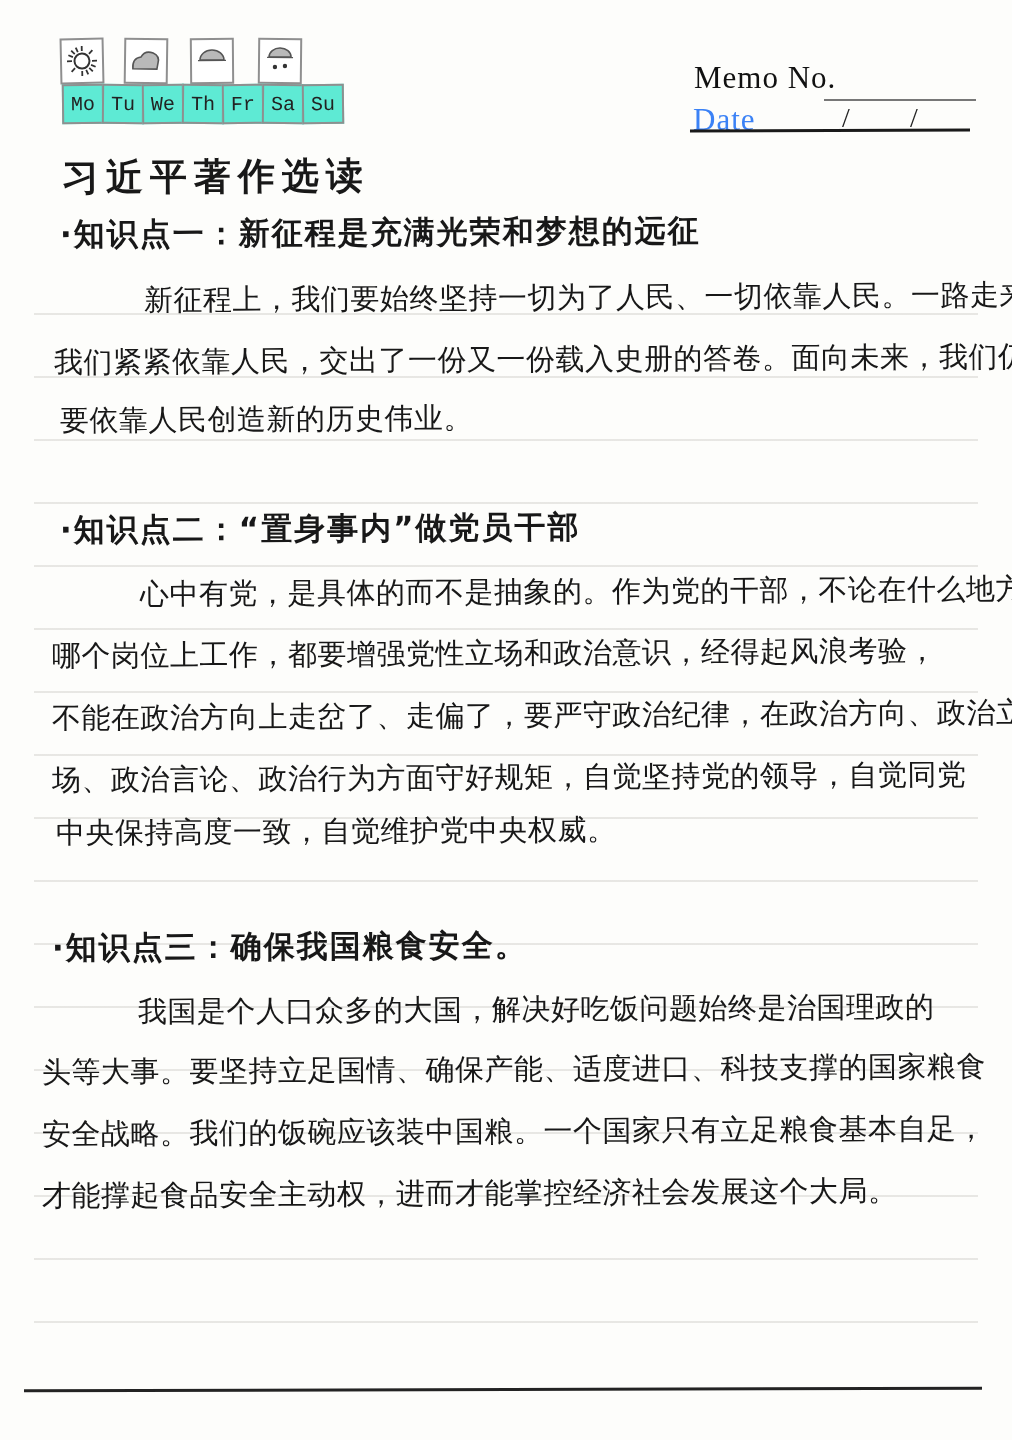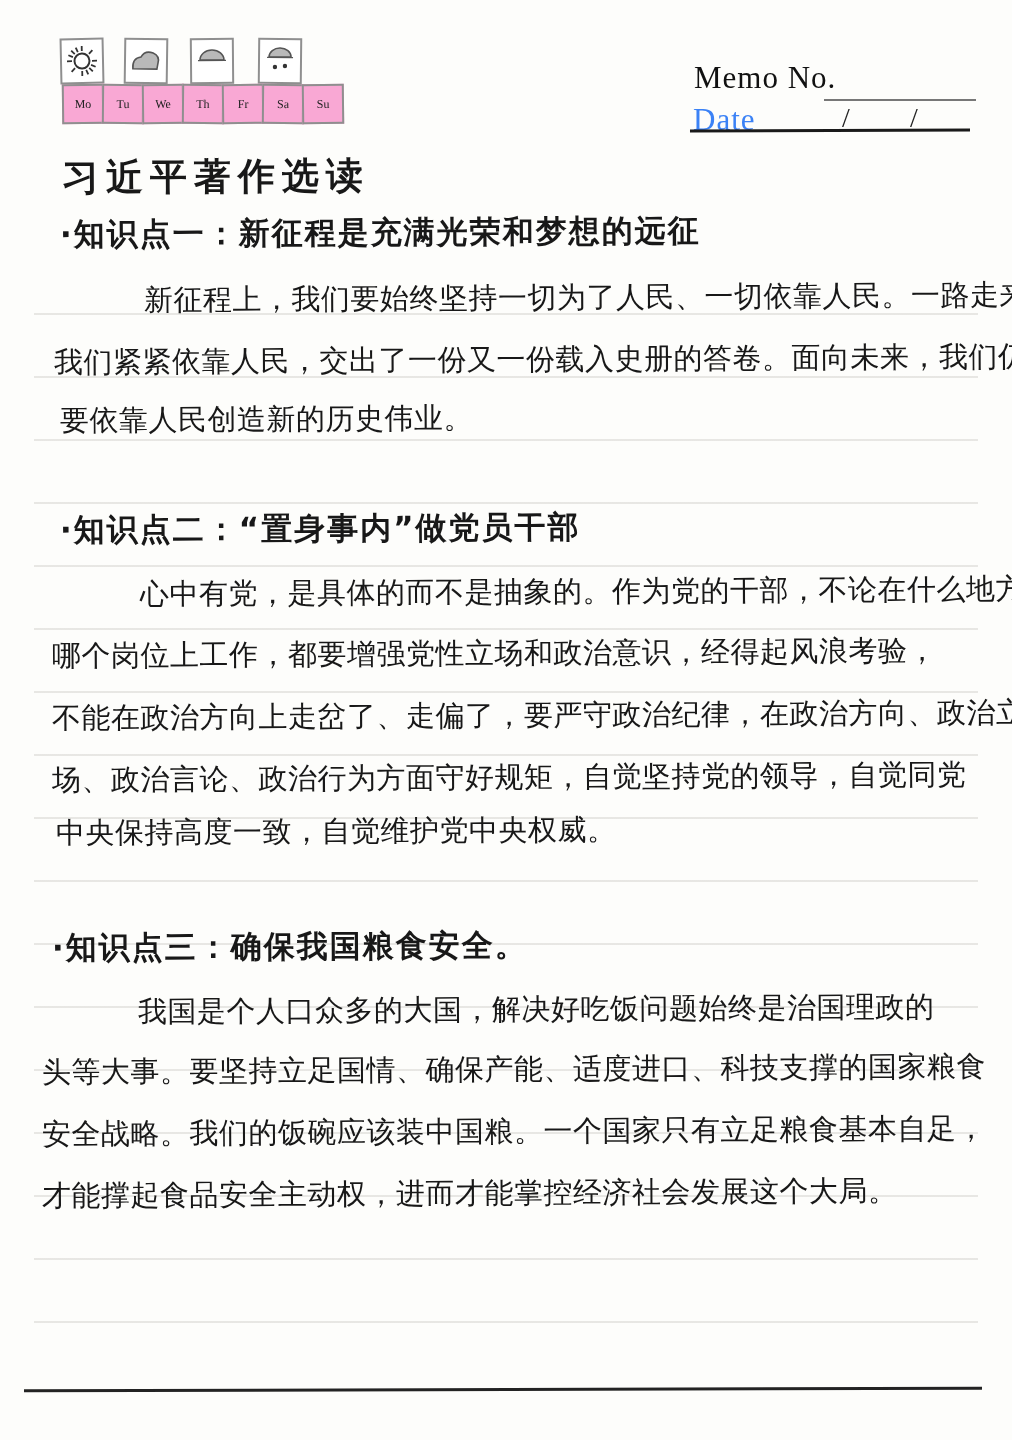--- a/index.html
+++ b/index.html
@@ -17,23 +17,23 @@
     width:40px;height:42px;border:2px solid #8f8f8f;background:#fff;
     display:flex;align-items:center;justify-content:center;
   }
   .wbox:nth-child(1){transform:rotate(-1.2deg);}
   .wbox:nth-child(2){transform:rotate(0.8deg);margin-left:7px;}
   .wbox:nth-child(3){transform:rotate(-0.5deg);margin-left:9px;}
   .wbox:nth-child(4){transform:rotate(0.6deg);margin-left:11px;}
 
   .day-row{position:absolute;top:84px;left:64px;display:flex;}
   .dbox{
-    width:38px;height:36px;border:2px solid #8f8f8f;background:#f9a8d4;
+    width:38px;height:36px;border:2px solid #8f8f8f;background:#5eead4;
     margin-left:-2px;display:flex;align-items:center;justify-content:center;
-    font-size:12px;color:#222;font-family:Liberation Serif, serif;
+    font-size:20px;color:#222;font-family:Liberation Mono, monospace;
   }
   .dbox:nth-child(odd){transform:rotate(-0.7deg);}
   .dbox:nth-child(even){transform:rotate(0.5deg);}
 
   .memo-no{
     position:absolute;top:60px;left:694px;
     font-family:Liberation Serif, serif;font-size:31px;letter-spacing:1px;color:#111;
   }
   .memo-line{position:absolute;top:99px;left:824px;width:152px;height:2px;background:#777;}
   .date-label{

